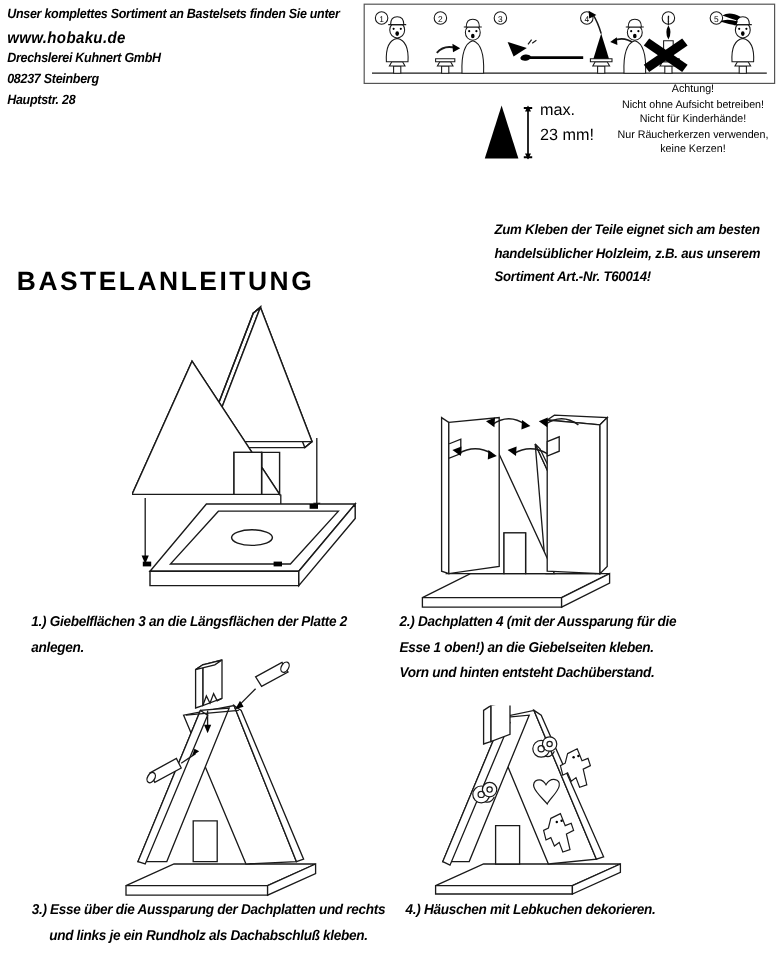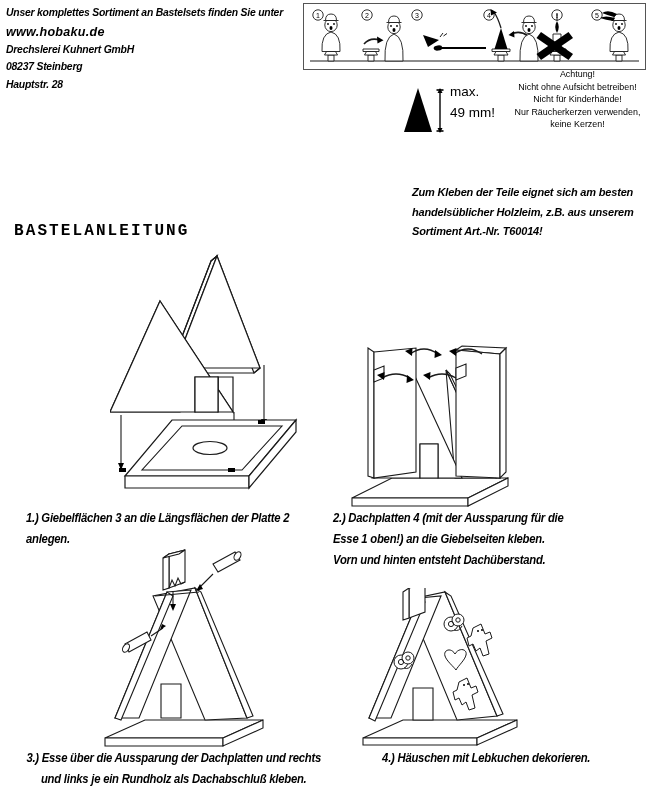--- a/index.html
+++ b/index.html
@@ -96,24 +96,24 @@
     letter-spacing: -0.2px;
     white-space: nowrap;
     transform: scaleX(0.95);
     transform-origin: left center;
   }
 
   
   #page-title {
     position: absolute;
     left: 14px; top: 222px;
-    font-size: 16px;
+    font-size: 22px;
     font-weight: 900;
     letter-spacing: 2.1px;
-    font-family: Liberation Mono, monospace;
+    font-family: Liberation Sans, sans-serif;
   }
 
   
   .step-figure { position: absolute; }
   .step-figure svg { display: block; }
 
   #figure-step-1 { left: 110px; top: 252px; }
   #figure-step-2 { left: 350px; top: 320px; }
   #figure-step-3 { left: 95px; top: 548px; }
   #figure-step-4 { left: 355px; top: 588px; }
@@ -126,21 +126,21 @@
     font-size: 11.9px;
     line-height: 21px;
     letter-spacing: -0.25px;
     white-space: nowrap;
     transform: scaleX(0.95);
     transform-origin: left center;
   }
   #caption-step-1 { left: 10px;  top: 508px; }
   #caption-step-2 { left: 317px; top: 508px; }
   #caption-step-3 { left: 1px;   top: 748px; text-align: center; }
-  #caption-step-4 { left: 322px; top: 748px; text-align: center; }
+  #caption-step-4 { left: 322px; top: 748px; }
 
   .ln { stroke: #1a1a1a; fill: none; }
   .fl-white { fill: #ffffff; stroke: #1a1a1a; }
   .solid-blk { fill: #000; stroke: none; }
 </style>
 </head>
 <body>
 
 <div id="address-block">
   <div class="line">Unser komplettes Sortiment an Bastelsets finden Sie unter</div>
@@ -270,21 +270,21 @@
 <div id="cone-note">
   <svg width="50" height="58" viewBox="0 0 50 58">
     <path d="M20 8 L34 52 L6 52 Z" class="solid-blk"></path>
     <line x1="42" y1="9" x2="42" y2="52" stroke="#000" stroke-width="1.4"></line>
     <path d="M38.5 10 L45.5 10" stroke="#000" stroke-width="1.6"></path>
     <path d="M38.5 51 L45.5 51" stroke="#000" stroke-width="1.6"></path>
     <path d="M42 8 L39.5 13 L44.5 13 Z" fill="#000"></path>
     <path d="M42 53 L39.5 48 L44.5 48 Z" fill="#000"></path>
   </svg>
   <div class="cone-text">max.</div>
-  <div class="cone-text" style="top:22px;">49 mm!</div>
+  <div class="cone-text" style="top:22px;">23 mm!</div>
 </div>
 
 <div id="warning-block">
   <div class="wline">Achtung!</div>
   <div class="wline">Nicht ohne Aufsicht betreiben!</div>
   <div class="wline">Nicht für Kinderhände!</div>
   <div class="wline">Nur Räucherkerzen verwenden,</div>
   <div class="wline">keine Kerzen!</div>
 </div>
 

